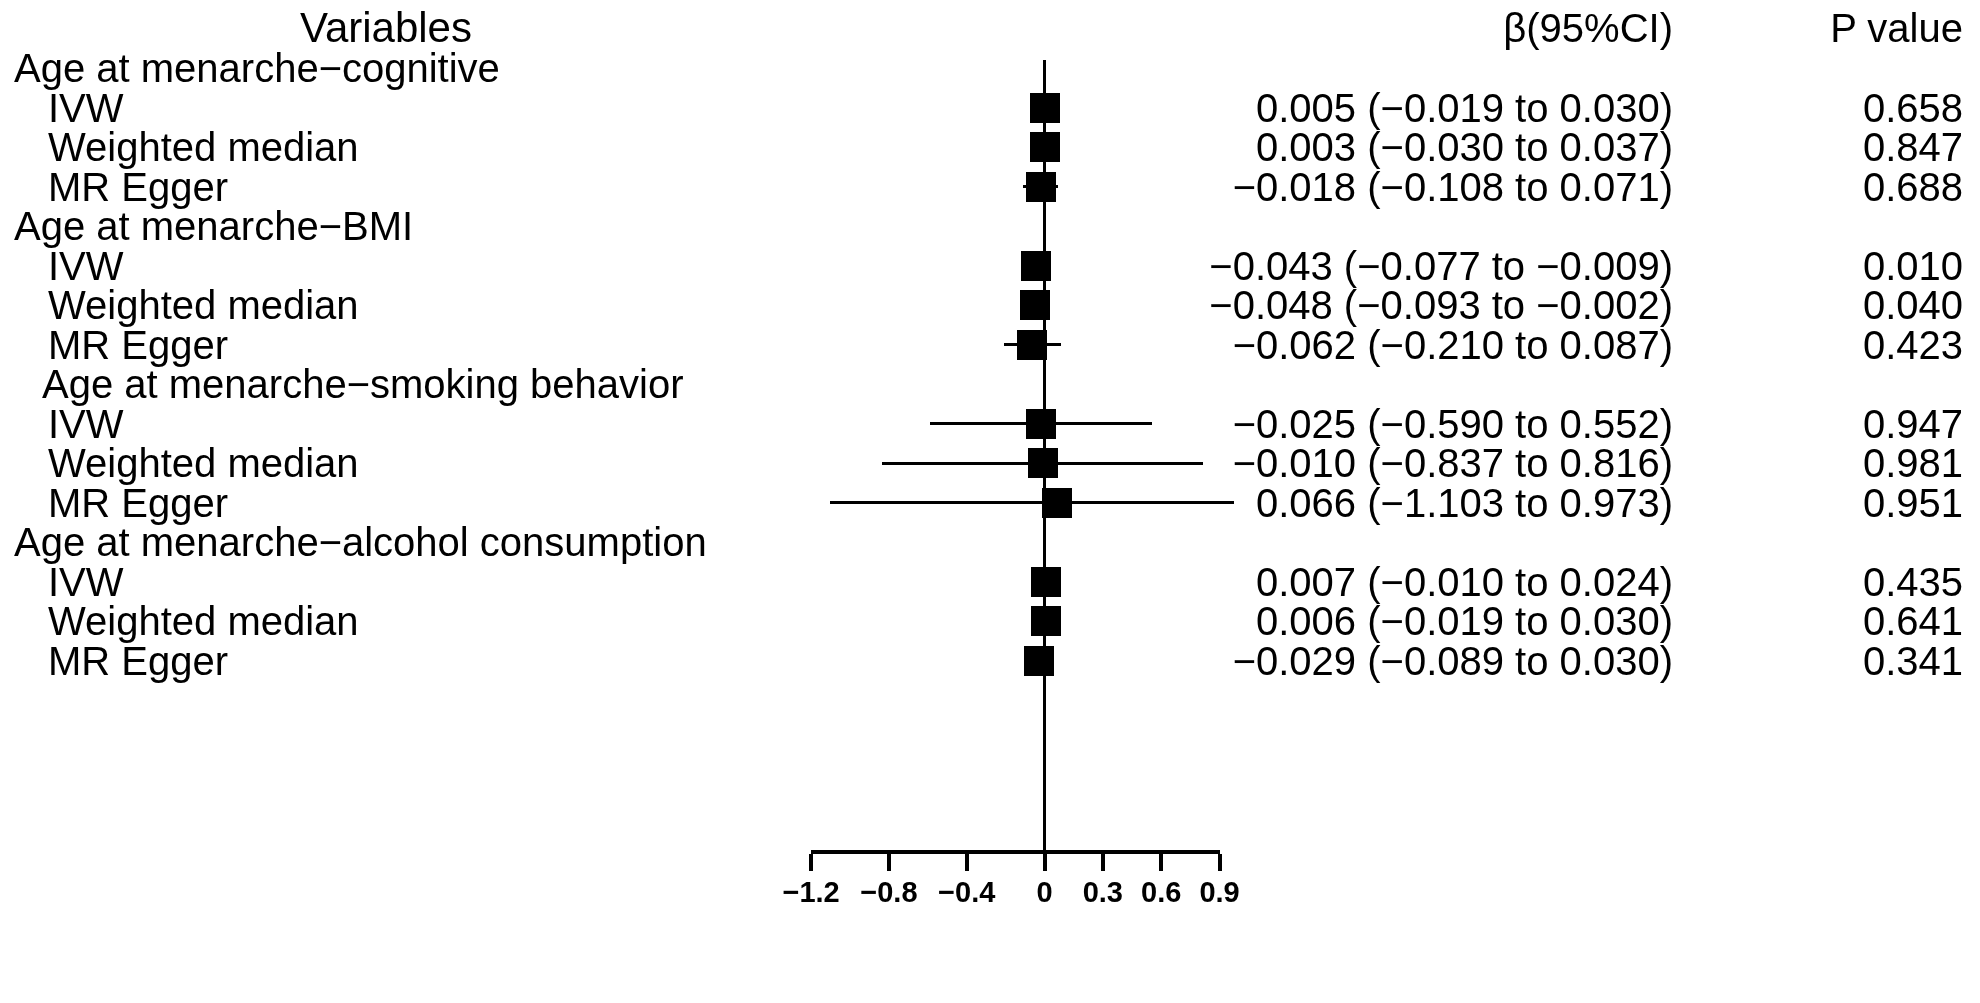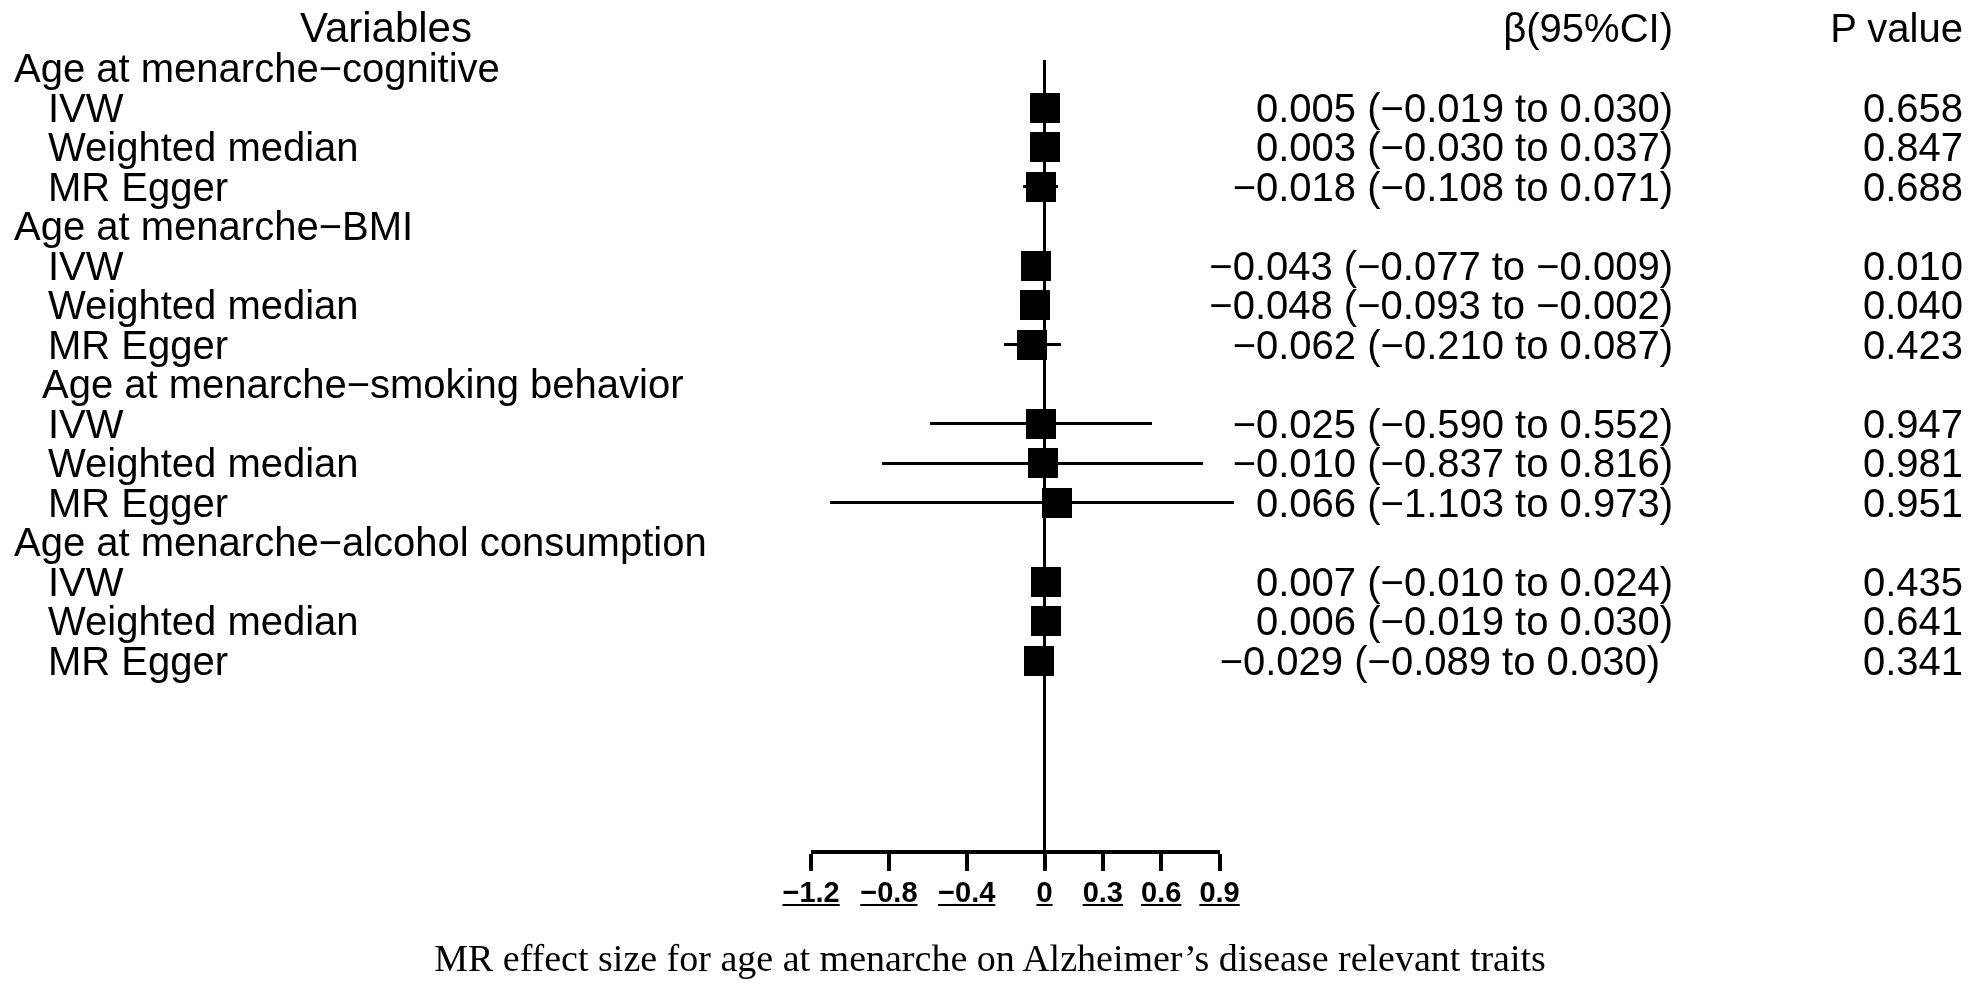--- a/index.html
+++ b/index.html
@@ -88,21 +88,20 @@
   }
   .axis-tick-label {
     position: absolute;
     font-family: "Liberation Sans", sans-serif;
     font-size: 29px;
     font-weight: bold;
     line-height: 29px;
     text-align: center;
     white-space: nowrap;
     color: #000;
-    text-decoration: underline;
   }
 
   .caption {
     position: absolute;
     font-family: "Liberation Serif", serif;
     font-size: 38px;
     line-height: 44px;
     white-space: nowrap;
     color: #000;
     text-align: center;
@@ -153,21 +152,21 @@
       <div class="txt beta-col" style="top: 482.5px; right: 307px;">0.066 (−1.103 to 0.973)</div>
       <div class="txt p-col" style="top: 482.5px; right: 17px;">0.951</div>
       <div class="txt group-label" style="top: 522px;">Age at menarche−alcohol consumption</div>
       <div class="txt method-label" style="top: 561.5px;">IVW</div>
       <div class="txt beta-col" style="top: 561.5px; right: 307px;">0.007 (−0.010 to 0.024)</div>
       <div class="txt p-col" style="top: 561.5px; right: 17px;">0.435</div>
       <div class="txt method-label" style="top: 601px;">Weighted median</div>
       <div class="txt beta-col" style="top: 601px; right: 307px; text-align: right;">0.006 (−0.019 to 0.030)</div>
       <div class="txt p-col" style="top: 601px; right: 17px;">0.641</div>
       <div class="txt method-label" style="top: 640.5px;">MR Egger</div>
-      <div class="txt beta-col" style="top: 640.5px; right: 320px;">−0.029 (−0.089 to 0.030)</div>
+      <div class="txt beta-col" style="top: 640.5px; right: 307px;">−0.029 (−0.089 to 0.030)</div>
       <div class="txt p-col" style="top: 640.5px; right: 17px;">0.341</div>
     </div>
   <div id="plot">
       <div class="whisker" style="left: 1040.8px; width: 9.5305px; top: 106px;"></div>
       <div class="marker" style="width: 30px; height: 30px; left: 1030.47px; top: 92.5px;"></div>
       <div class="whisker" style="left: 1038.66px; width: 13.0315px; top: 145.5px;"></div>
       <div class="marker" style="width: 30px; height: 30px; left: 1030.08px; top: 132px;"></div>
       <div class="whisker" style="left: 1023.49px; width: 34.8155px; top: 185px;"></div>
       <div class="marker" style="width: 30px; height: 30px; left: 1026px; top: 171.5px;"></div>
       <div class="whisker" style="left: 1029.52px; width: 13.226px; top: 264px;"></div>
@@ -202,14 +201,13 @@
       <div class="axis-tick" style="left: 1042.5px; top: 854px;"></div>
       <div class="axis-tick-label" style="left: 984.5px; width: 120px; top: 878px;">0</div>
       <div class="axis-tick" style="left: 1100.85px; top: 854px;"></div>
       <div class="axis-tick-label" style="left: 1042.85px; width: 120px; top: 878px;">0.3</div>
       <div class="axis-tick" style="left: 1159.2px; top: 854px;"></div>
       <div class="axis-tick-label" style="left: 1101.2px; width: 120px; top: 878px;">0.6</div>
       <div class="axis-tick" style="left: 1217.55px; top: 854px;"></div>
       <div class="axis-tick-label" style="left: 1159.55px; width: 120px; top: 878px;">0.9</div>
     </div>
 
-  <div class="caption" style="top:936px;">MR effect size for age at menarche  on Alzheimer’s disease relevant traits</div>
 </div>
 
 </body></html>

